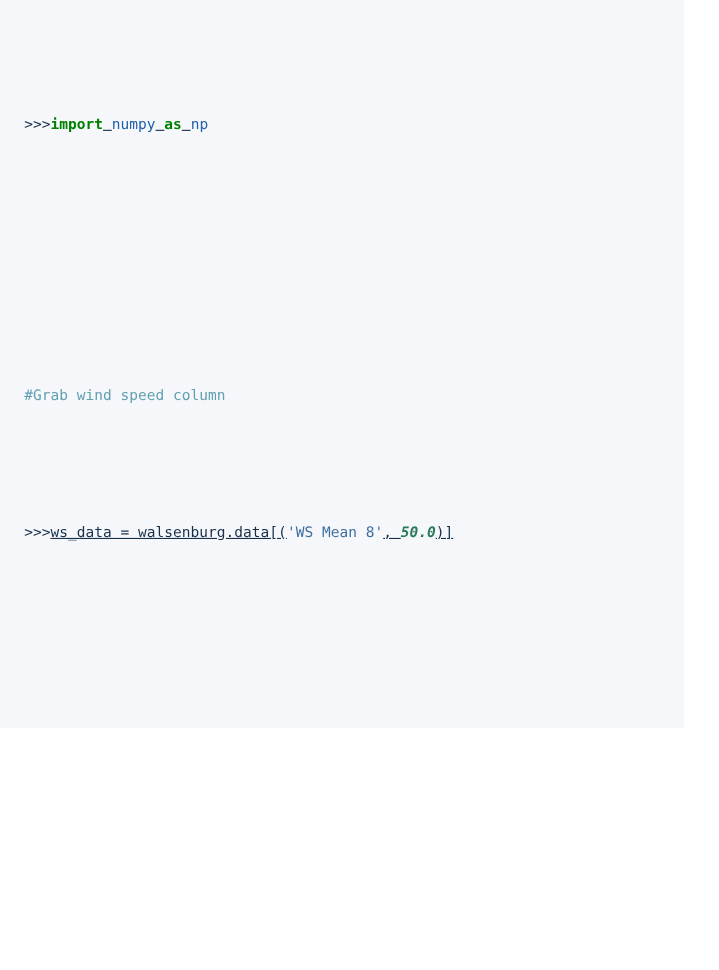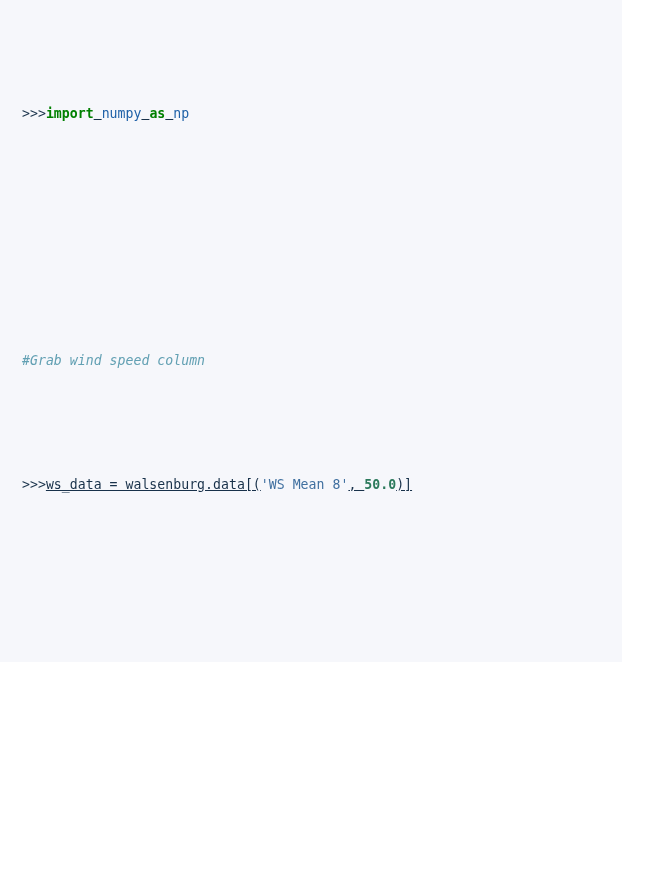--- a/index.html
+++ b/index.html
@@ -39,22 +39,22 @@
     height: 24.72px;
     white-space: pre;
   }
 
   
   .tok-prompt   { color: #18314a; }           
   .tok-kw       { color: #008000; font-weight: bold; }
   .tok-name     { color: #1f61a8; }
   .tok-plain    { color: #18314a; text-decoration: underline; }
   .tok-str      { color: #4070a0; }
-  .tok-num      { color: #2c7a5c; font-weight: bold; }
-  .tok-comment  { color: #62a0b3; font-style: italic; }
+  .tok-num      { color: #2c7a5c; font-weight: bold; font-style: italic; }
+  .tok-comment  { color: #62a0b3; }
 </style>
 </head>
 <body>
 
 <div id="code-block">
   <div id="code-lines">
 
     
     <div class="line"><span class="tok-prompt">&gt;&gt;&gt;</span><span class="tok-kw">import</span><span class="tok-plain"> </span><span class="tok-name">numpy</span><span class="tok-plain"> </span><span class="tok-kw">as</span><span class="tok-plain"> </span><span class="tok-name">np</span></div>
 

